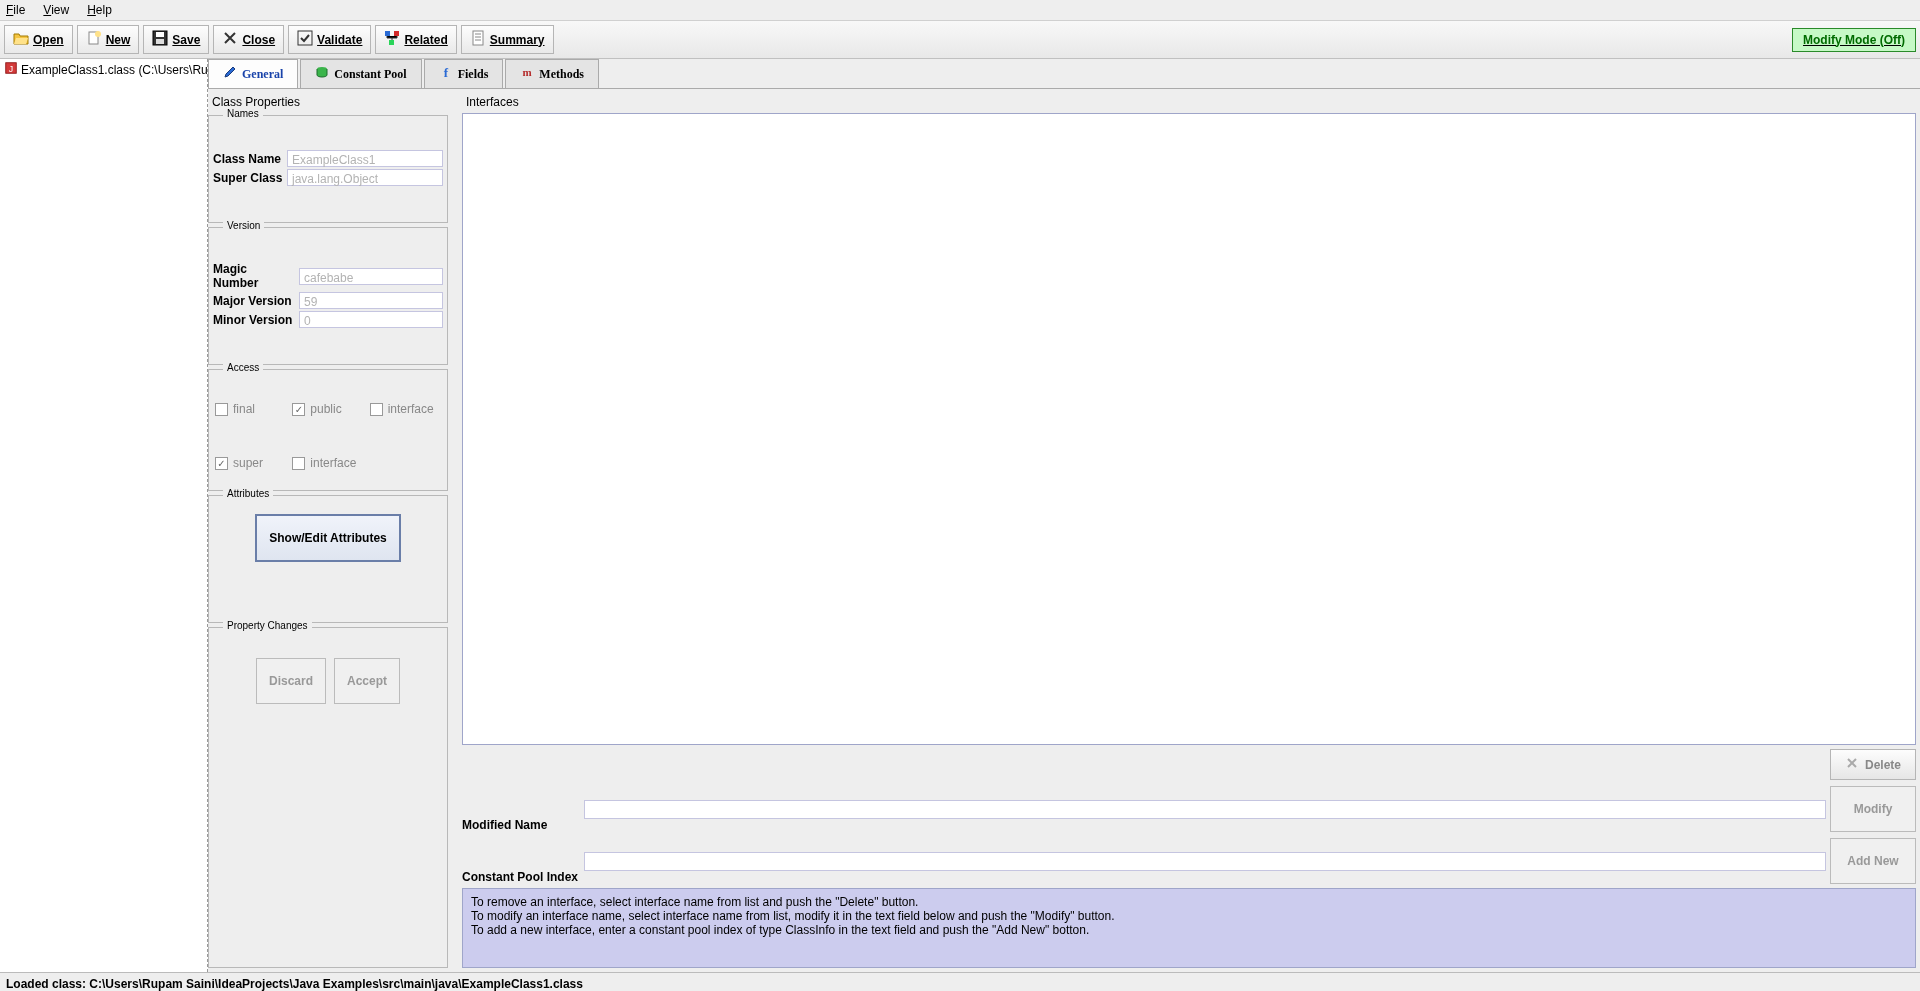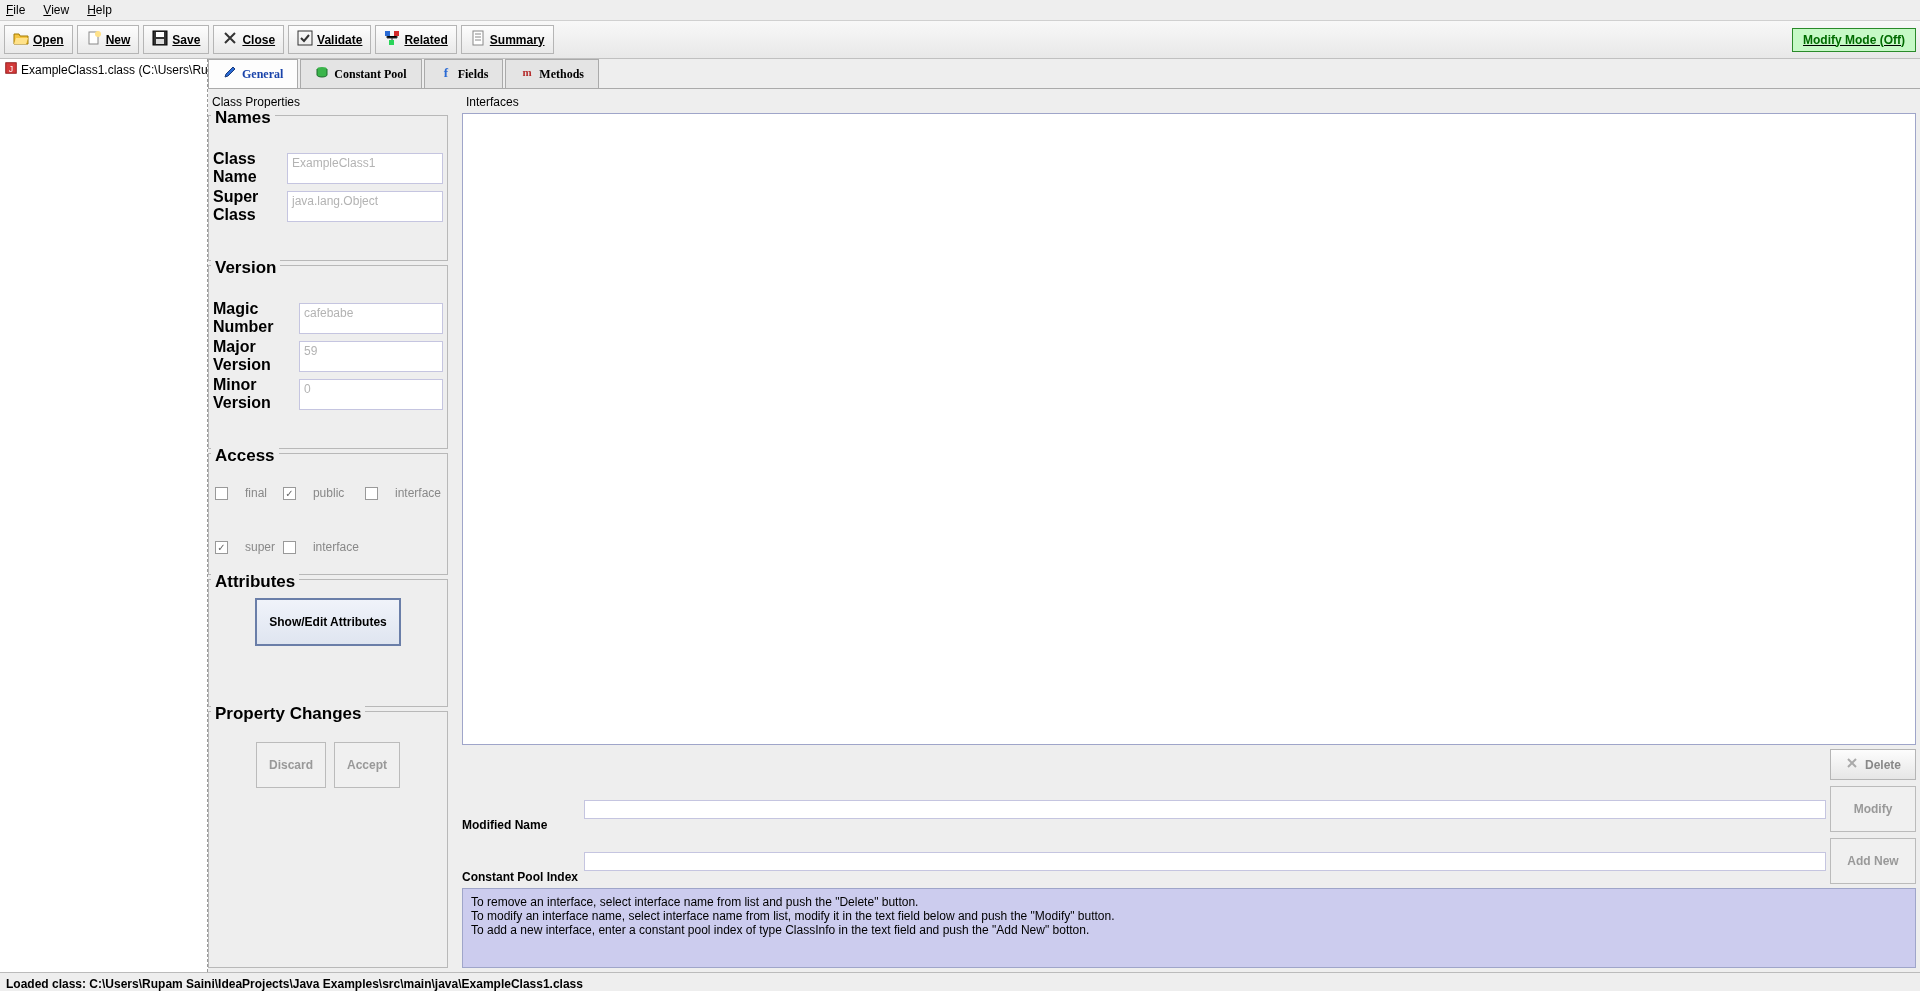--- a/index.html
+++ b/index.html
@@ -100,44 +100,44 @@
 }
 .section-title { font-weight: normal; padding: 2px 4px; }
 .fieldset {
   border: 1px solid #b8b8b8;
   padding: 34px 4px 34px 4px;
   position: relative;
 }
 .fieldset .legend {
   position: absolute;
   top: -8px;
-  left: 2px;
+  left: 14px;
   background: #eeeeee;
   padding: 0 4px;
-  font-weight: bold;
-  font-size: 17px;
+  font-weight: normal;
+  font-size: 10px;
 }
 .form-row { display:flex; align-items:center; gap:4px; margin-bottom:2px; }
-.form-row label { font-weight: bold; font-size: 16px; }
+.form-row label { font-weight: bold; font-size: 12px; }
 .tfield {
   flex: 1;
   border: 1px solid #c5c5e0;
   background: #fff;
   padding: 2px 4px;
   color: #b3b3b3;
   font-size: 12px;
-  height: 31px;
+  height: 17px;
 }
 .access-grid {
   display: grid;
   grid-template-columns: repeat(3, 1fr);
   row-gap: 40px;
   column-gap: 6px;
 }
-.cb-label { display:flex; align-items:center; gap:17px; color:#888; font-size:12px; }
+.cb-label { display:flex; align-items:center; gap:5px; color:#888; font-size:12px; }
 .cb {
   width: 13px; height: 13px;
   border: 1px solid #999;
   background: #fff;
   display:flex; align-items:center; justify-content:center;
   font-size:10px; color:#666;
 }
 .attr-fieldset { padding: 14px 4px 60px 4px; }
 .center-btn-row { text-align:center; margin-top:4px; }
 .swing-btn {

